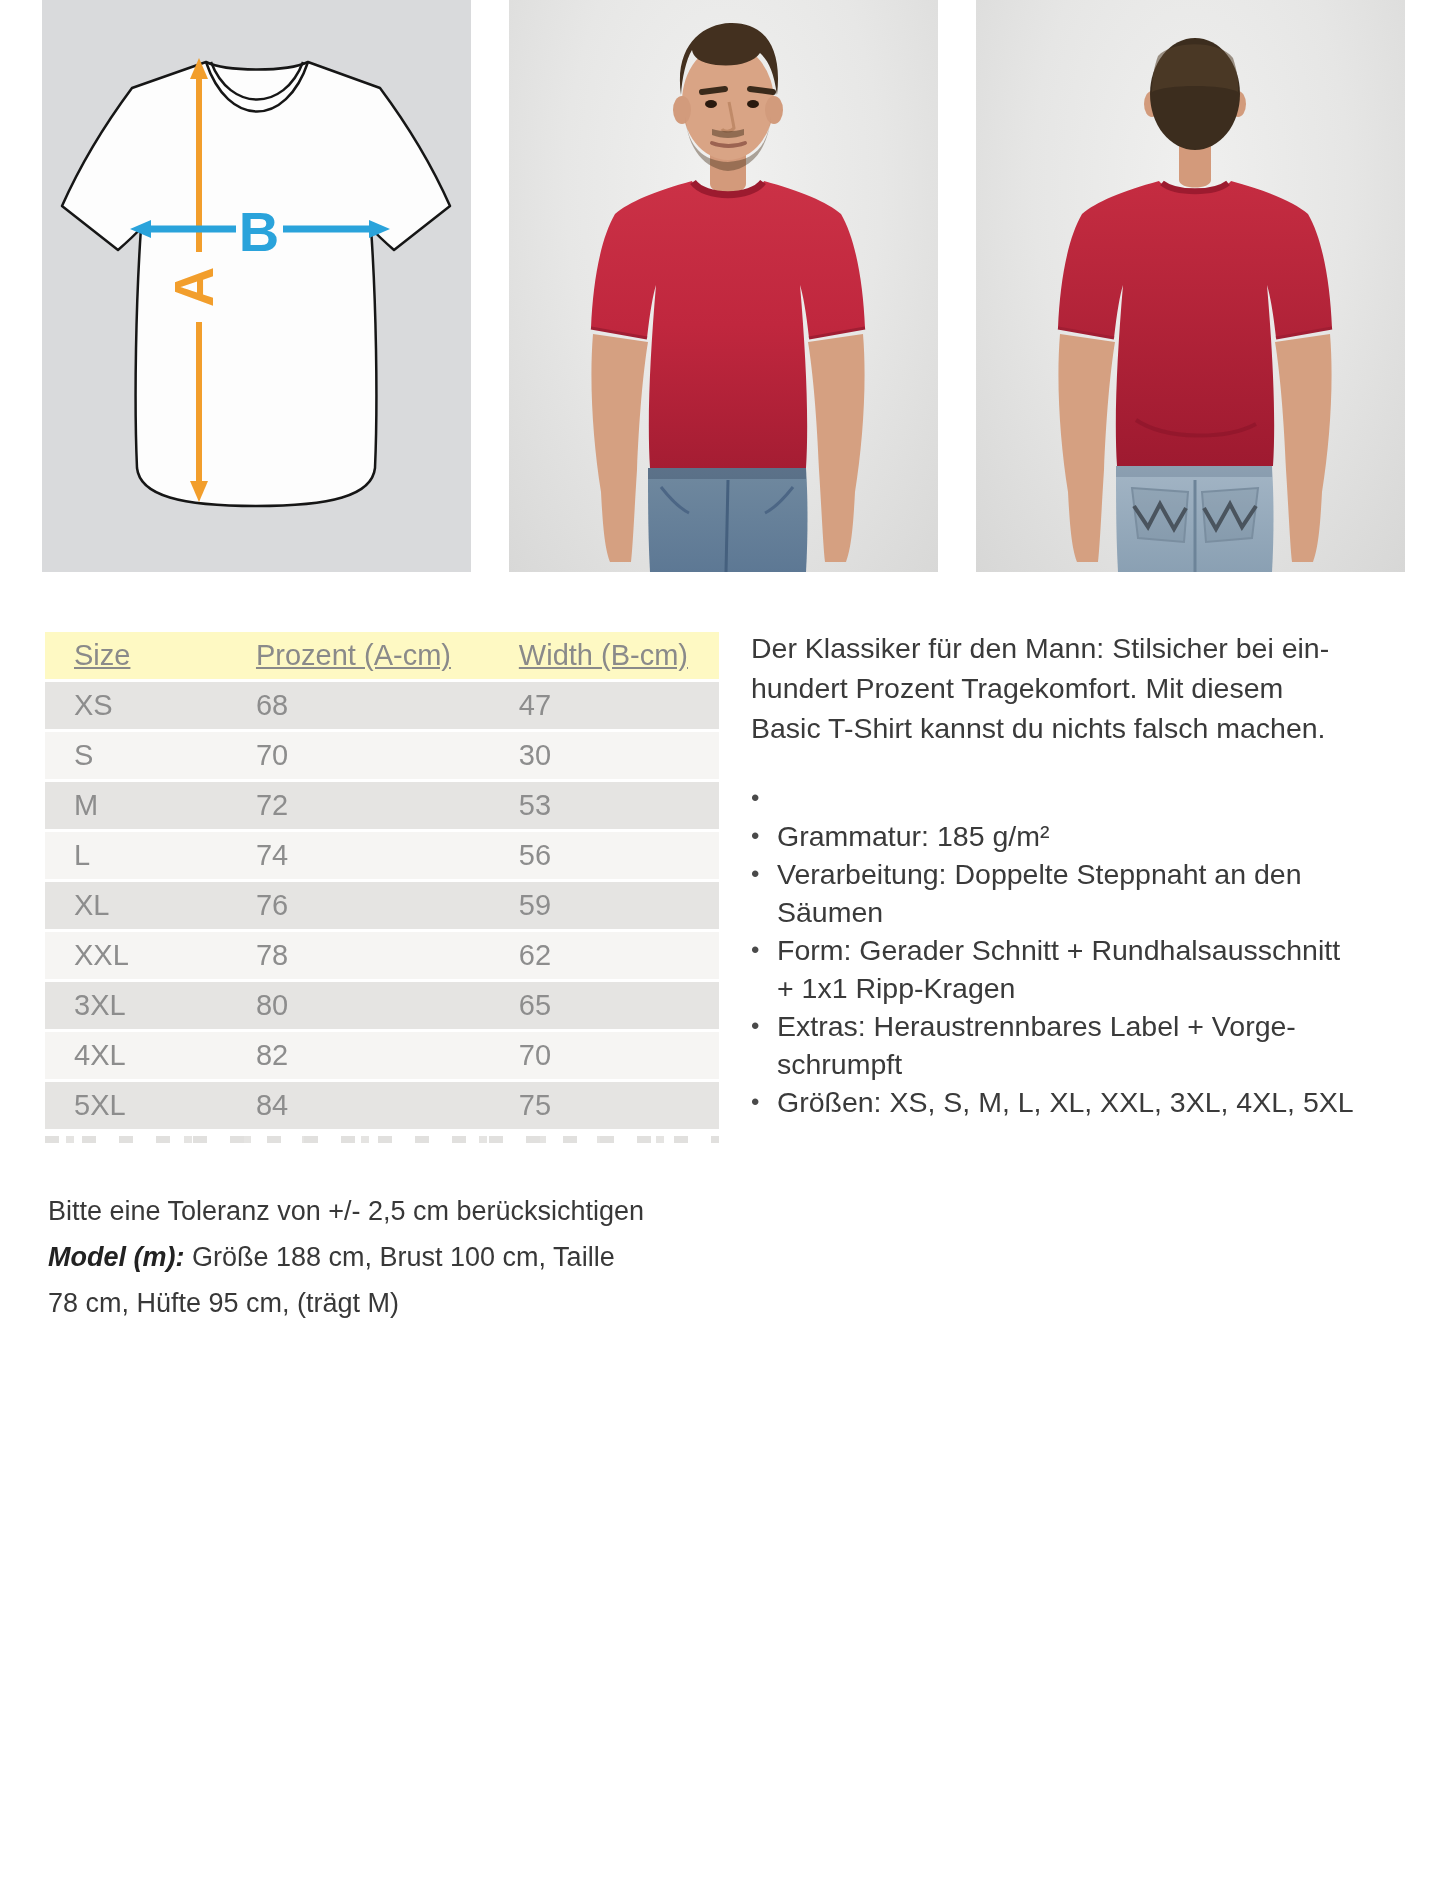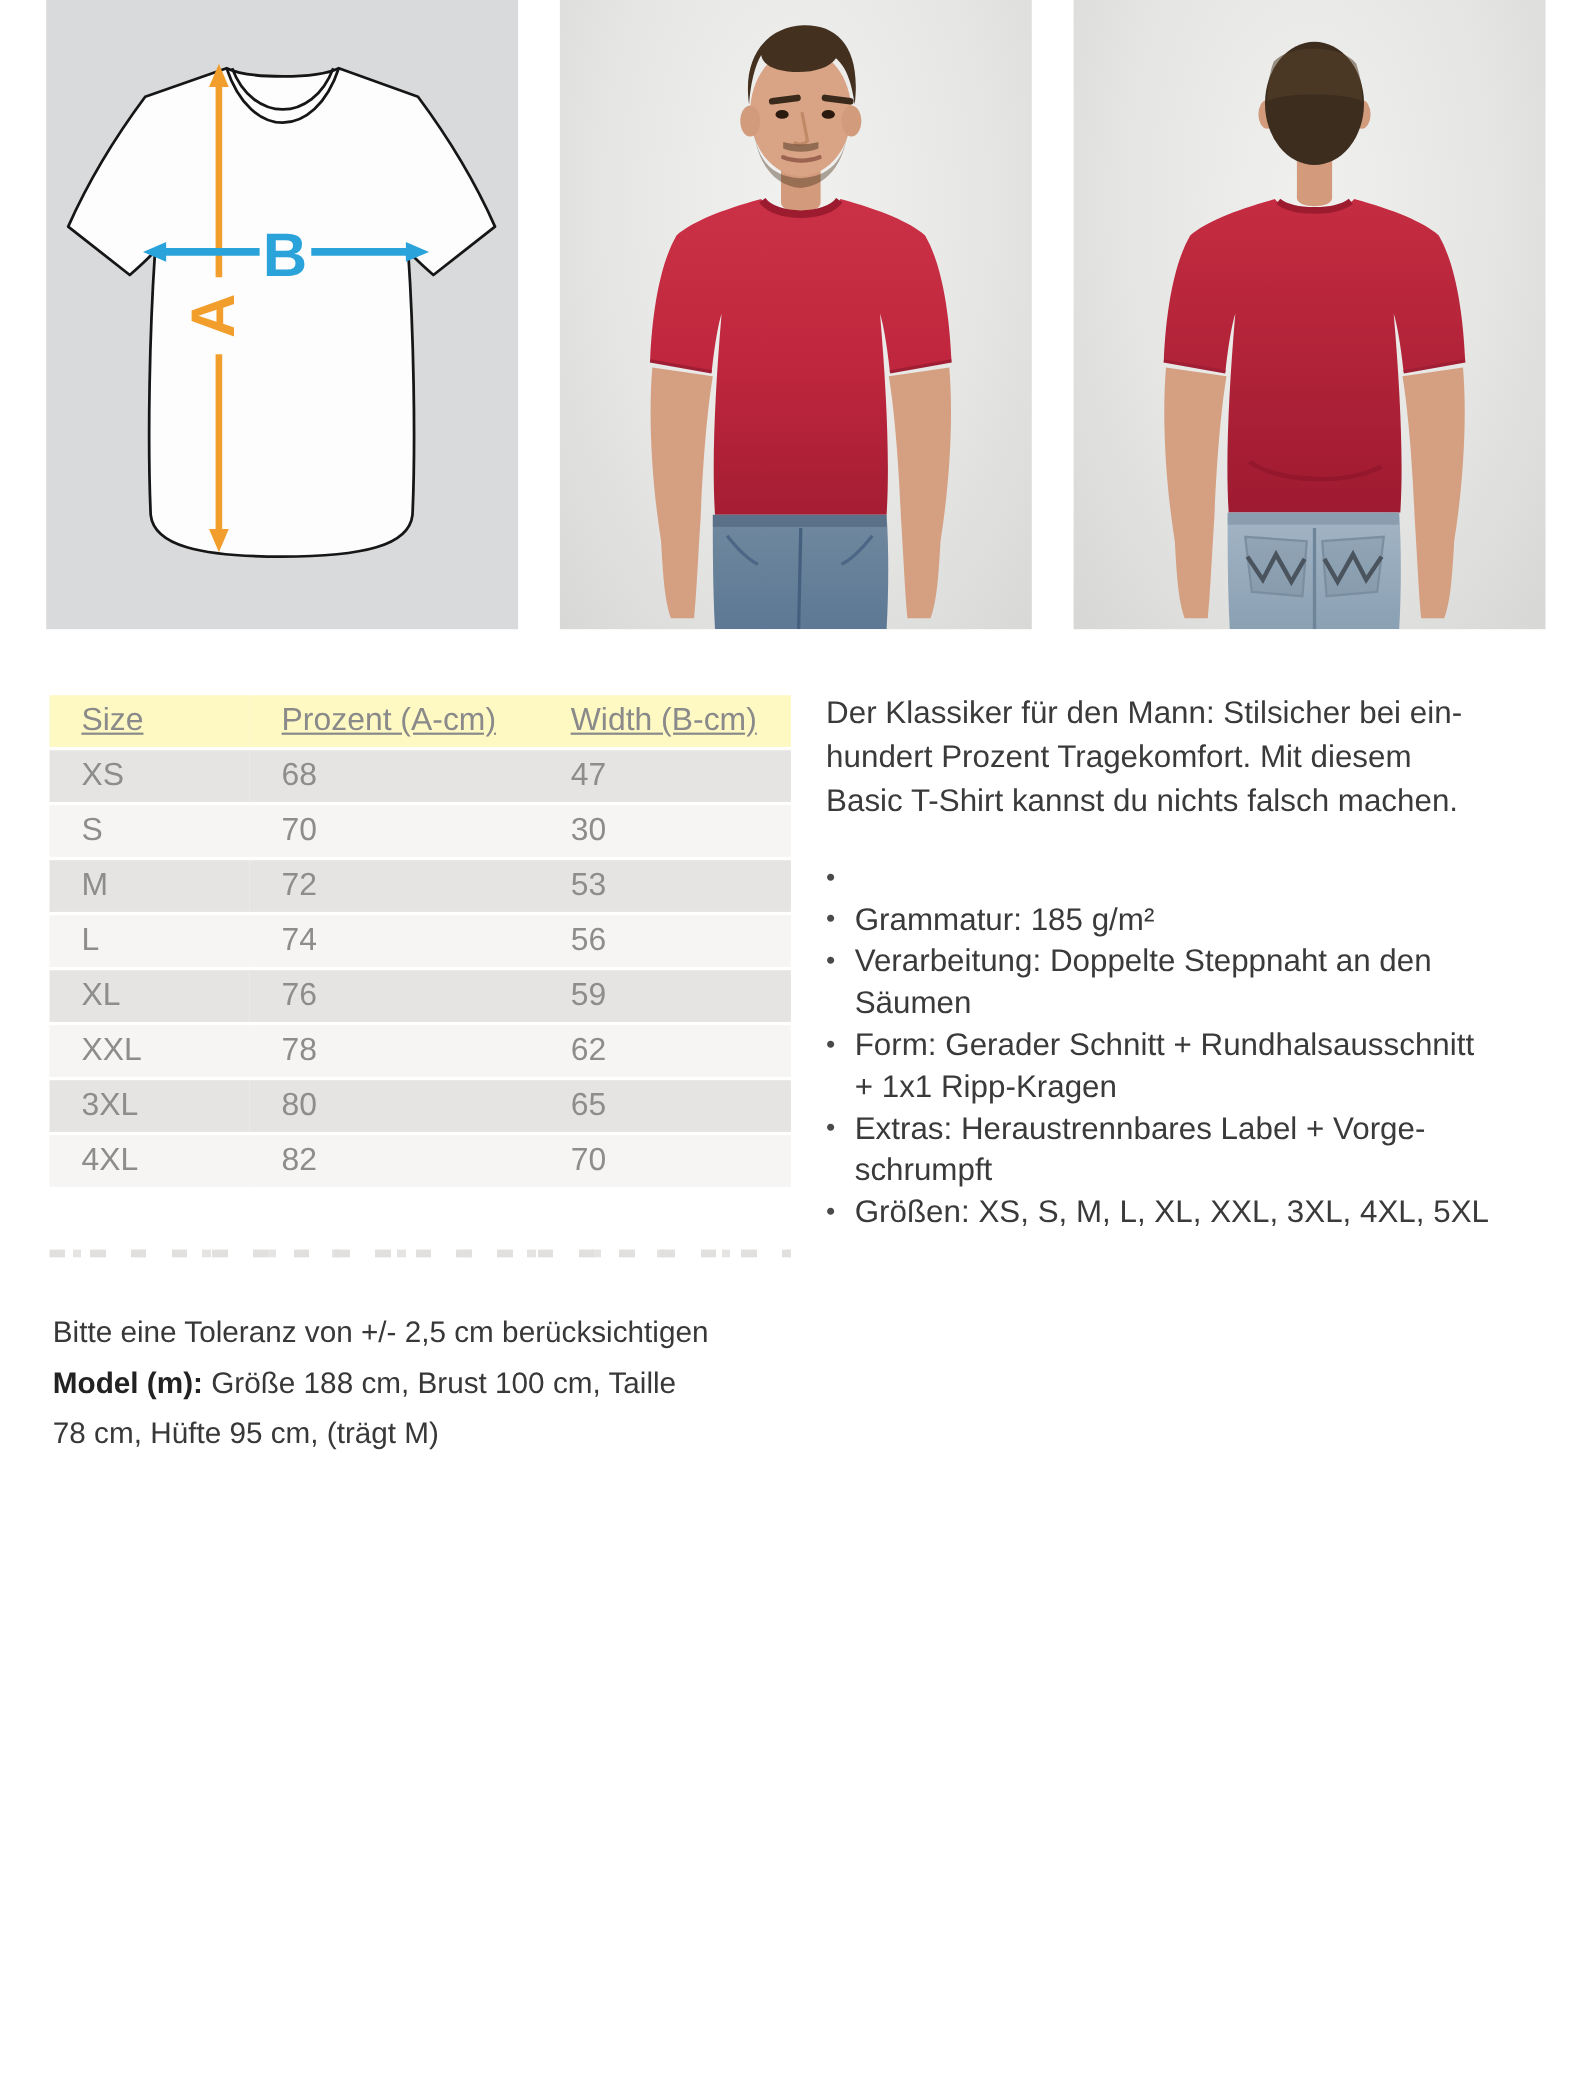--- a/index.html
+++ b/index.html
@@ -24,21 +24,21 @@
   
   #table-artifact{position:absolute;left:45px;top:1136px;width:674px;height:7px;opacity:.45;
     background:
       repeating-linear-gradient(90deg,#bdbbb8 0 14px,transparent 14px 37px),
       repeating-linear-gradient(90deg,transparent 0 21px,#c6c4c1 21px 29px,transparent 29px 59px);
   }
 
   
   #tolerance{position:absolute;left:48px;top:1188px;width:690px;font-size:27px;line-height:46px;color:#383838;}
   #tolerance .model-text{white-space:pre-line;}
-  #tolerance strong{font-weight:700;color:#222;}
+  #tolerance strong{font-weight:700;color:#222;font-style:italic;}
 
   
   #description{position:absolute;left:751px;top:628px;width:700px;font-size:28.5px;color:#3a3a3a;}
   #description .intro{margin:0;line-height:40px;white-space:pre-line;}
   #description ul{list-style:none;margin:31px 0 0 0;padding:0;}
   #description li{display:flex;line-height:38px;margin:0;}
   #description .dot{flex:0 0 26px;color:#4a4a4a;font-size:24px;}
   #description .btxt{white-space:pre-line;}
 </style>
 </head>
@@ -221,20 +221,25 @@
             <td>80</td>
             <td>65</td>
           </tr>
 
           <tr>
             <td>4XL</td>
             <td>82</td>
             <td>70</td>
           </tr>
 
+          <tr class="odd">
+            <td>5XL</td>
+            <td>84</td>
+            <td>75</td>
+          </tr>
         </tbody>
     </table>
   </div>
 
   <div id="table-artifact"></div>
 
   <div id="tolerance">
     <div>Bitte eine Toleranz von +/- 2,5 cm berücksichtigen</div>
     <div><strong>Model (m):</strong><span class="model-text"> Größe 188 cm, Brust 100 cm, Taille
 78 cm, Hüfte 95 cm, (trägt M)</span></div>

